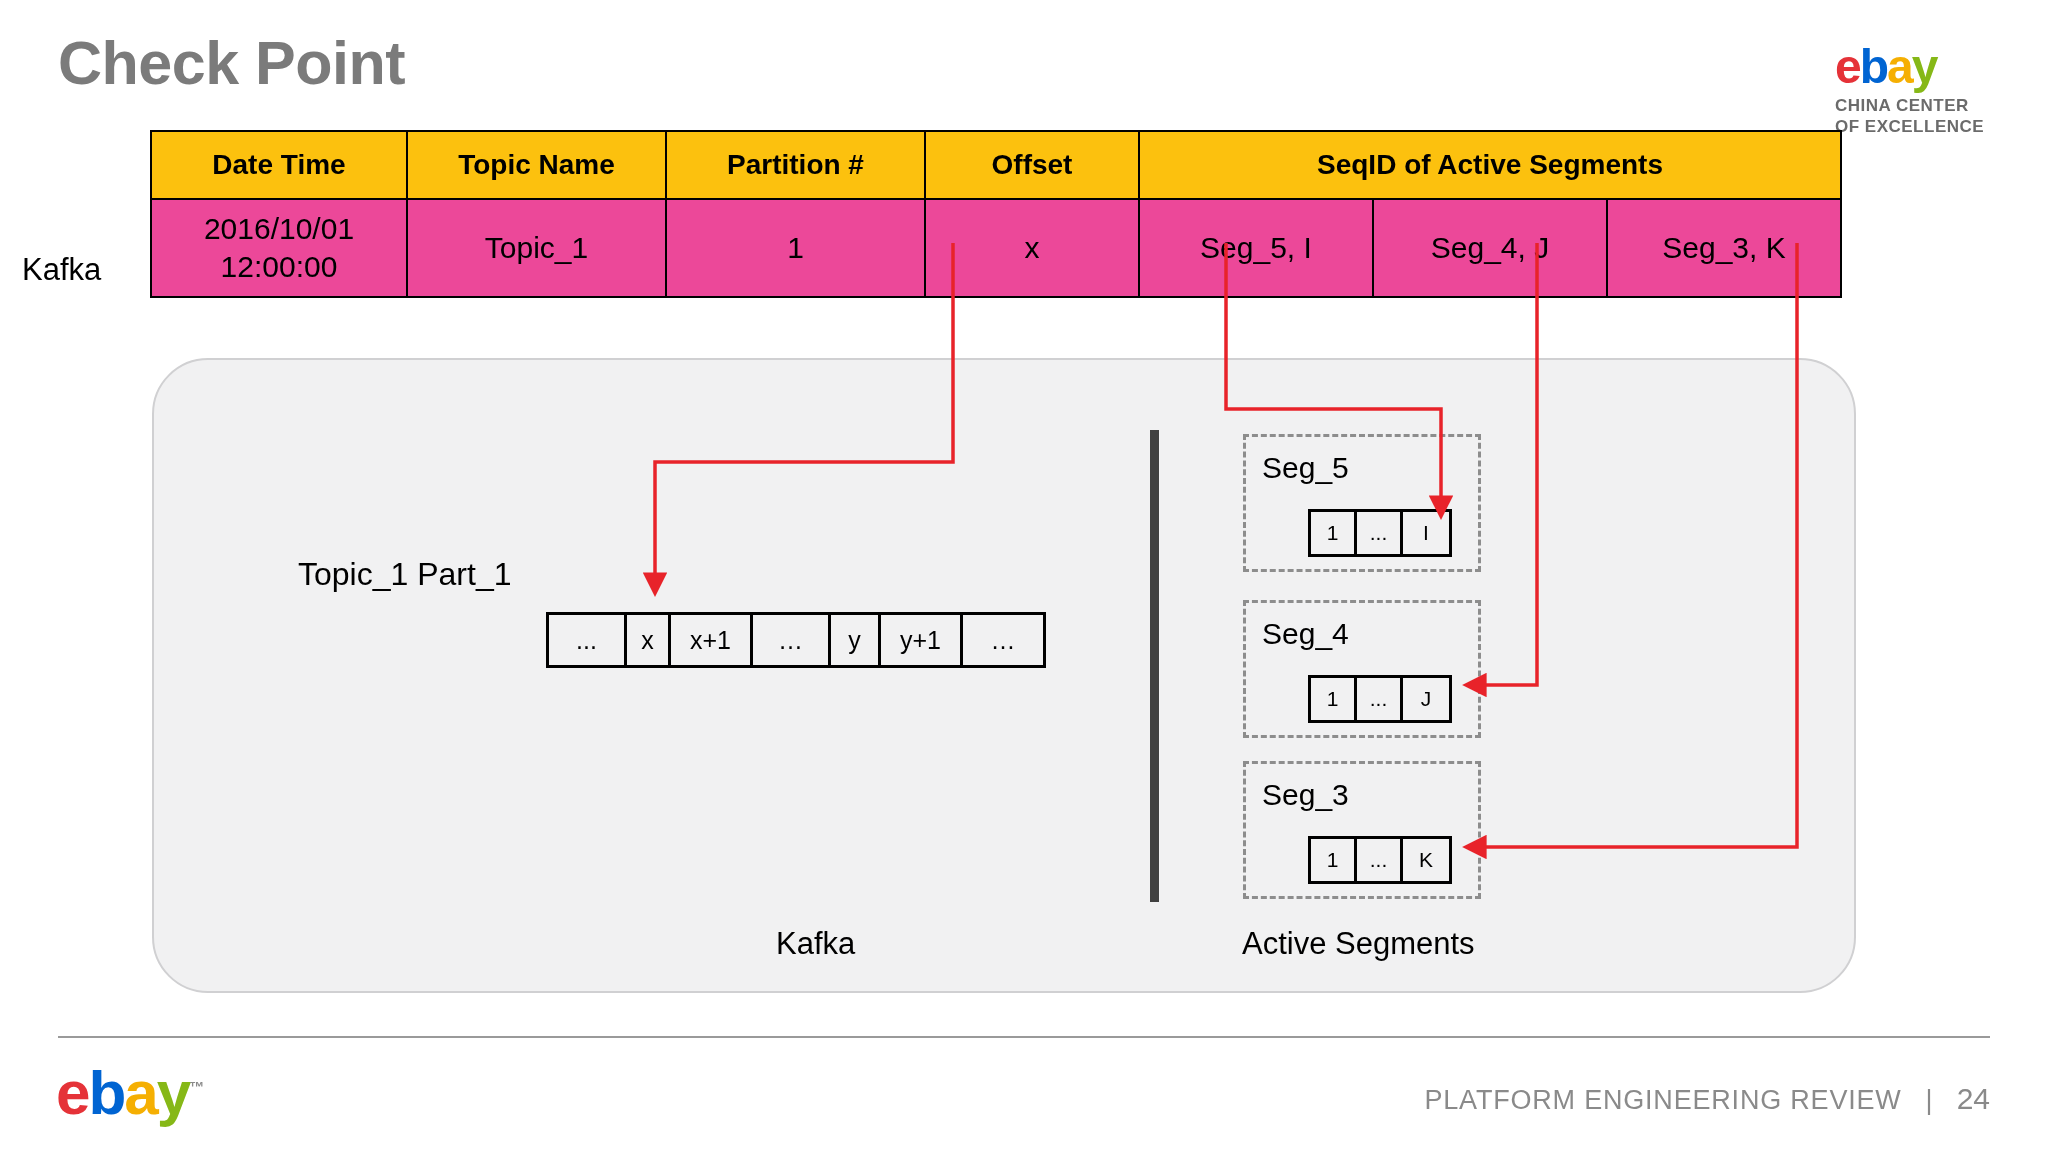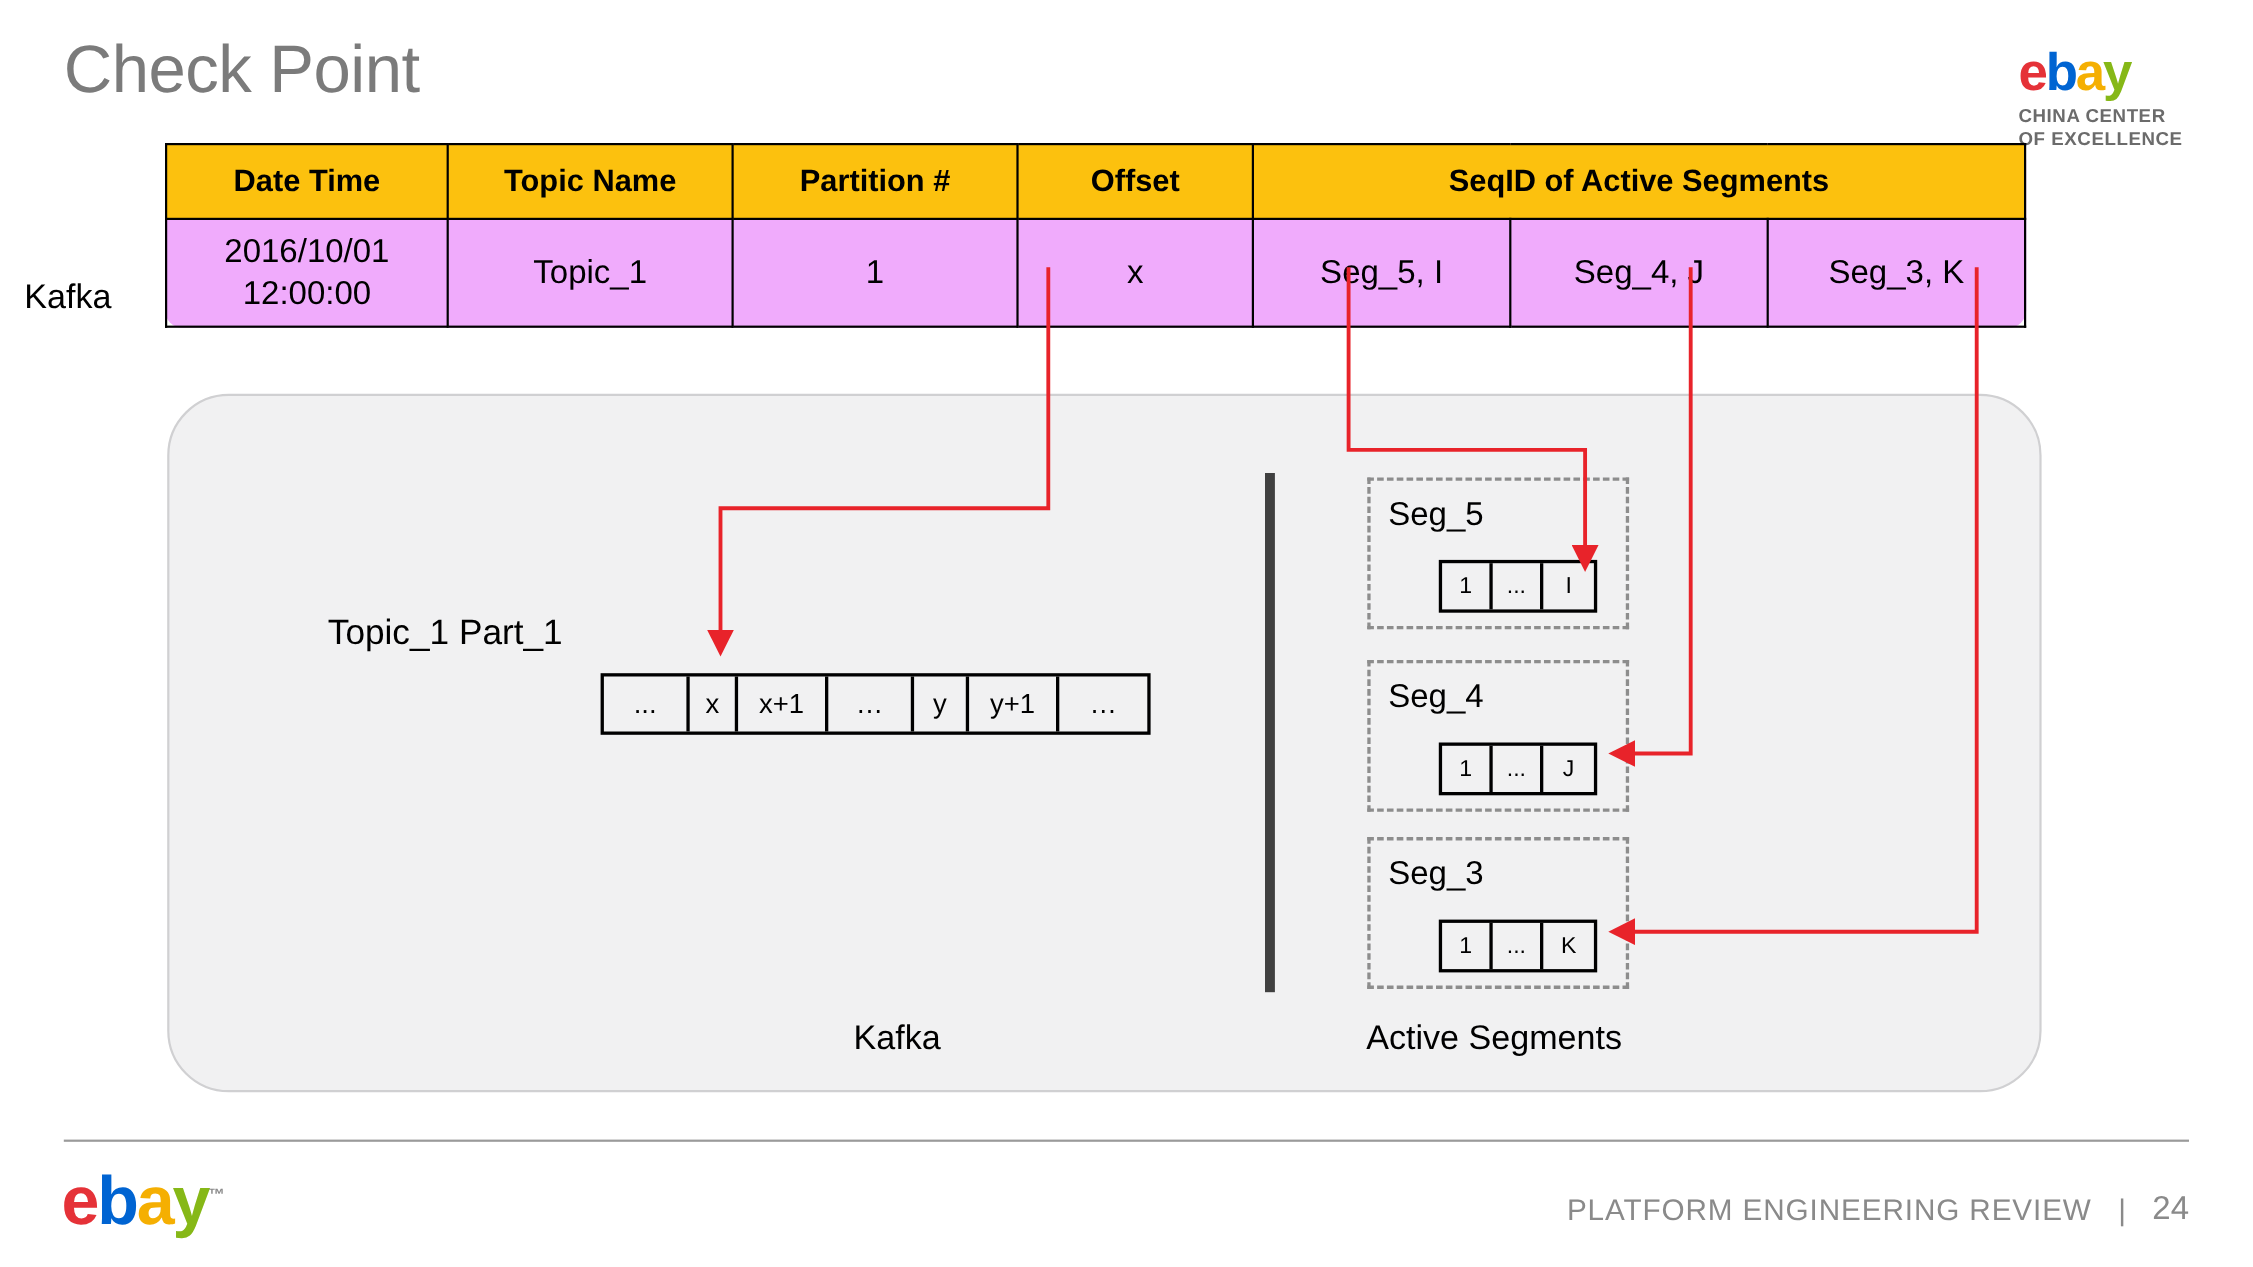--- a/index.html
+++ b/index.html
@@ -15,21 +15,21 @@
     font-family: "Liberation Sans", sans-serif;
     color: #000000;
   }
 
   
   .slide-title {
     position: absolute;
     left: 58px;
     top: 28px;
     font-size: 61px;
-    font-weight: normal;
+    font-weight: bold;
     color: #7b7b7b;
     letter-spacing: -0.5px;
     white-space: nowrap;
   }
 
   
   .ccoe-logo {
     position: absolute;
     left: 1835px;
     top: 40px;
@@ -69,22 +69,21 @@
   }
 
   
   .cp-table {
     position: absolute;
     left: 150px;
     top: 130px;
     width: 1692px;
     border-collapse: collapse;
     table-layout: fixed;
-    background: #f0abfc;
-    border-radius: 16px;
+    background: #ec4899;
   }
   .cp-table th, .cp-table td {
     border: 2px solid #000000;
     text-align: center;
     vertical-align: middle;
   }
   .cp-table th {
     background: #fcc10e;
     color: #000;
     font-size: 28px;

